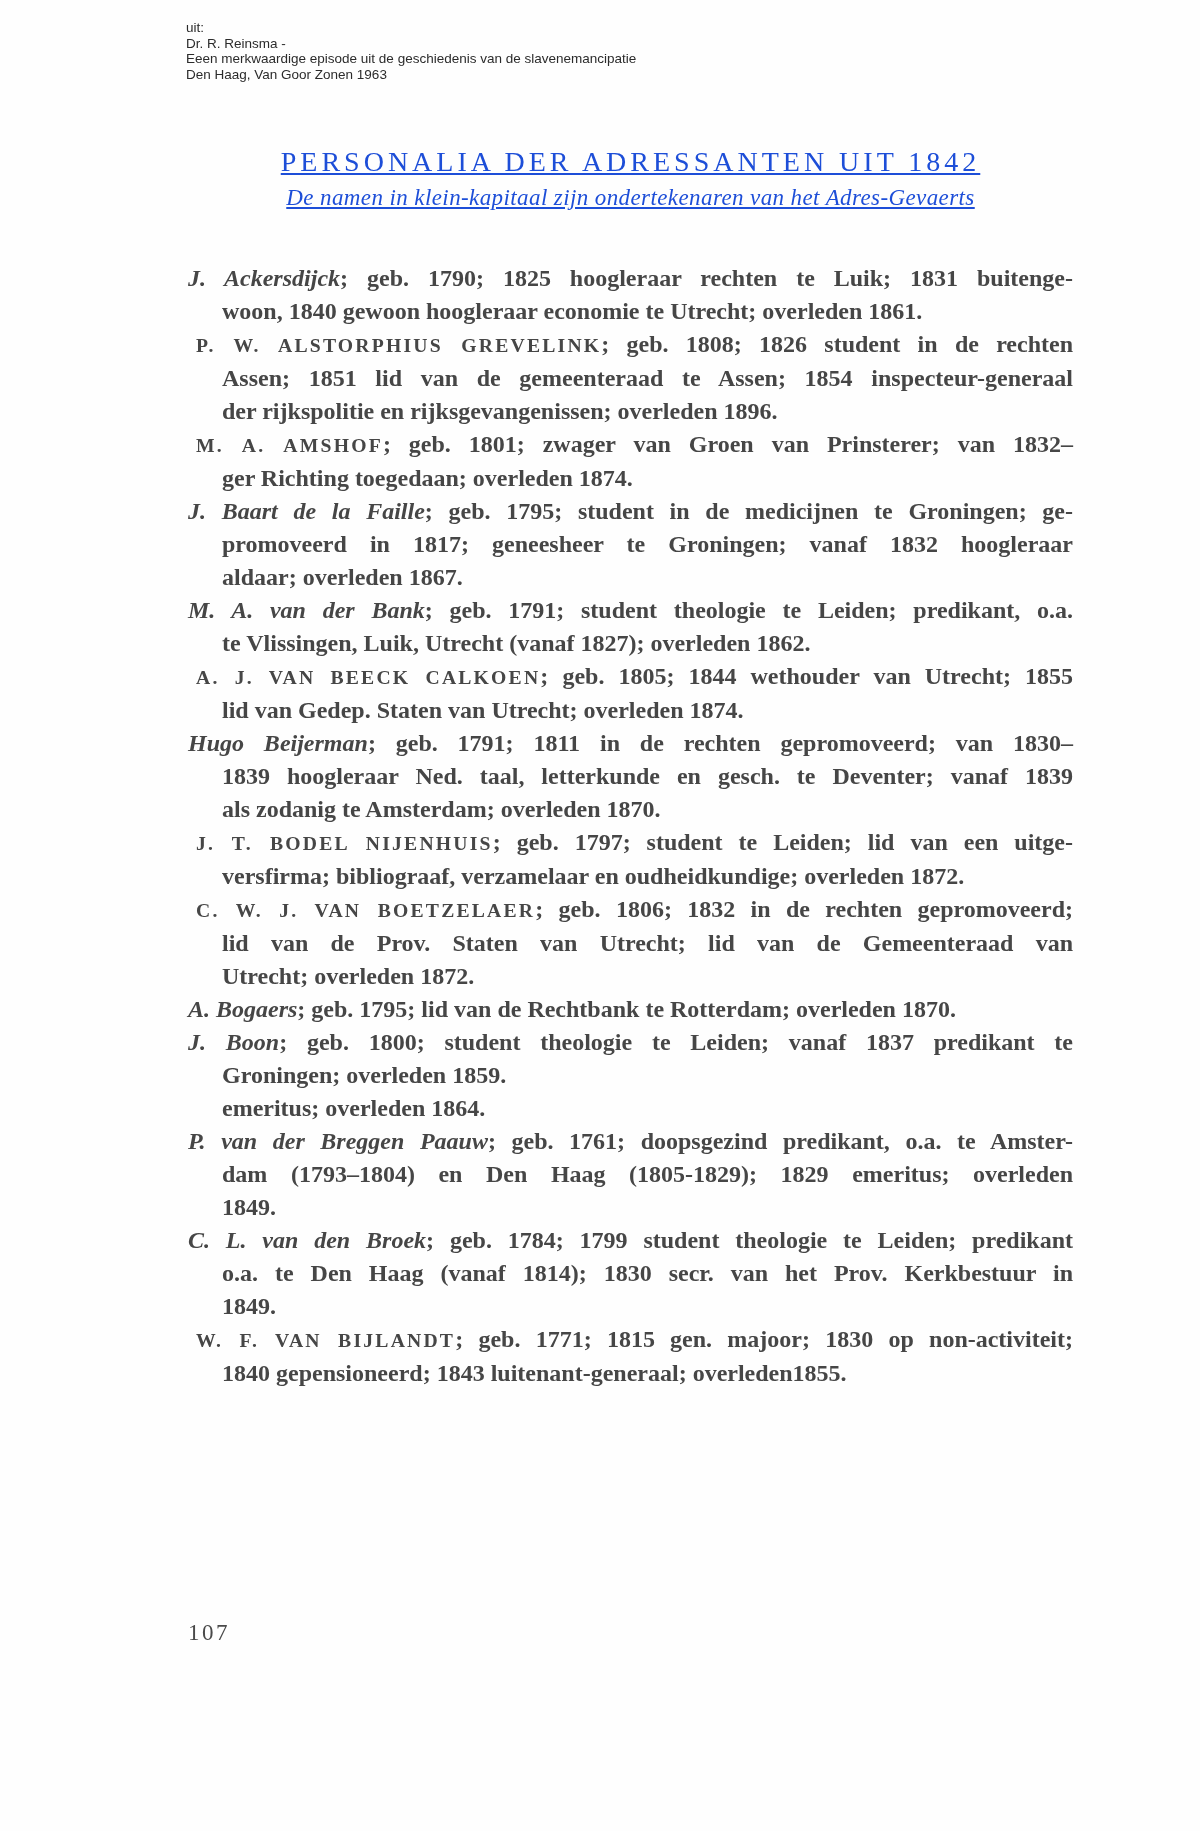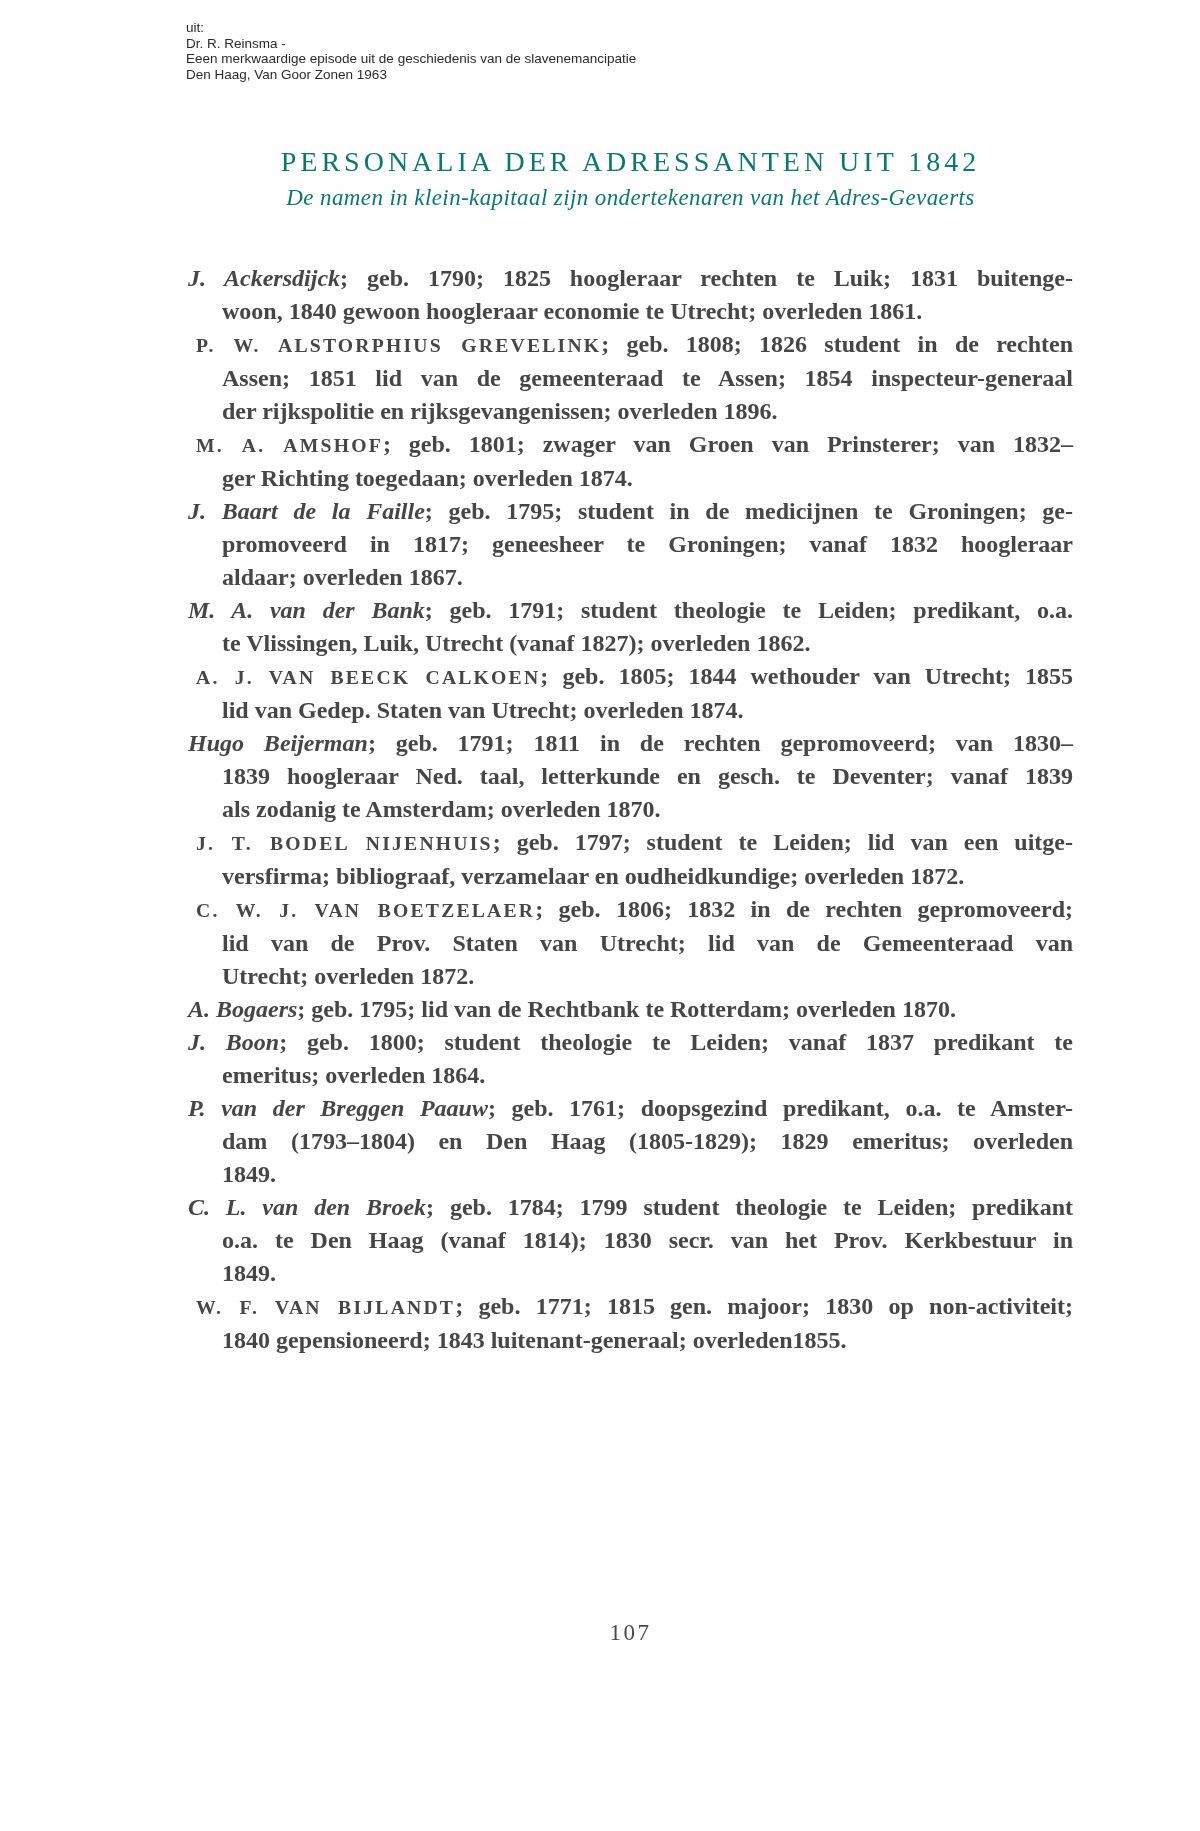--- a/index.html
+++ b/index.html
@@ -17,21 +17,22 @@
   .source-note {
     position:absolute; left:186px; top:20px;
     font-family:"Liberation Sans", sans-serif;
     font-size:13.5px; line-height:15.5px;
     color:#2b2b2b;
     white-space:nowrap;
   }
   .titles {
     position:absolute; left:188px; top:146px; width:885px;
     text-align:center;
-    color:#0f766e;
+    color:#1d4ed8;
+    text-decoration:underline;
   }
   .title {
     font-size:28px; font-weight:normal;
     letter-spacing:4px;
     margin:0; white-space:nowrap;
   }
   .subtitle {
     font-size:23px; font-style:italic;
     letter-spacing:0.4px;
     margin-top:7px; white-space:nowrap;
@@ -42,21 +43,21 @@
     color:#464646;
   }
   .entry { margin:0; }
   .line { text-align:justify; text-align-last:justify;font-weight:bold; }
   .line.cont { padding-left:34px; }
   .line.last { text-align-last:left; }
   .name.italic { font-style:italic; }
   .name.smallcaps { font-size:0.82em; letter-spacing:2.2px;margin-left:8px; }
   .pagenum {
     position:absolute; left:188px; top:1620px; width:885px;
-    text-align:center;
+    text-align:left;
     font-size:23px; letter-spacing:2.5px;
     color:#4a4a4a;
   }
 </style>
 </head>
 <body>
 
 <div class="page">
 
   <div class="source-note">
@@ -110,20 +111,21 @@
       <div class="entry">
         <div class="line"><span class="name smallcaps">C. W. J. VAN BOETZELAER</span>; geb. 1806; 1832 in de rechten gepromoveerd;</div>
         <div class="line cont">lid van de Prov. Staten van Utrecht; lid van de Gemeenteraad van</div>
         <div class="line cont last">Utrecht; overleden 1872.</div>
       </div>
       <div class="entry">
         <div class="line last"><span class="name italic">A. Bogaers</span>; geb. 1795; lid van de Rechtbank te Rotterdam; overleden 1870.</div>
       </div>
       <div class="entry">
         <div class="line"><span class="name italic">J. Boon</span>; geb. 1800; student theologie te Leiden; vanaf 1837 predikant te</div>
+        <div class="line cont last">Groningen; overleden 1859.</div>
       </div>
       <div class="entry">
         <div class="line cont last">emeritus; overleden 1864.</div>
       </div>
       <div class="entry">
         <div class="line"><span class="name italic">P. van der Breggen Paauw</span>; geb. 1761; doopsgezind predikant, o.a. te Amster-</div>
         <div class="line cont">dam (1793–1804) en Den Haag (1805-1829); 1829 emeritus; overleden</div>
         <div class="line cont last">1849.</div>
       </div>
       <div class="entry">

